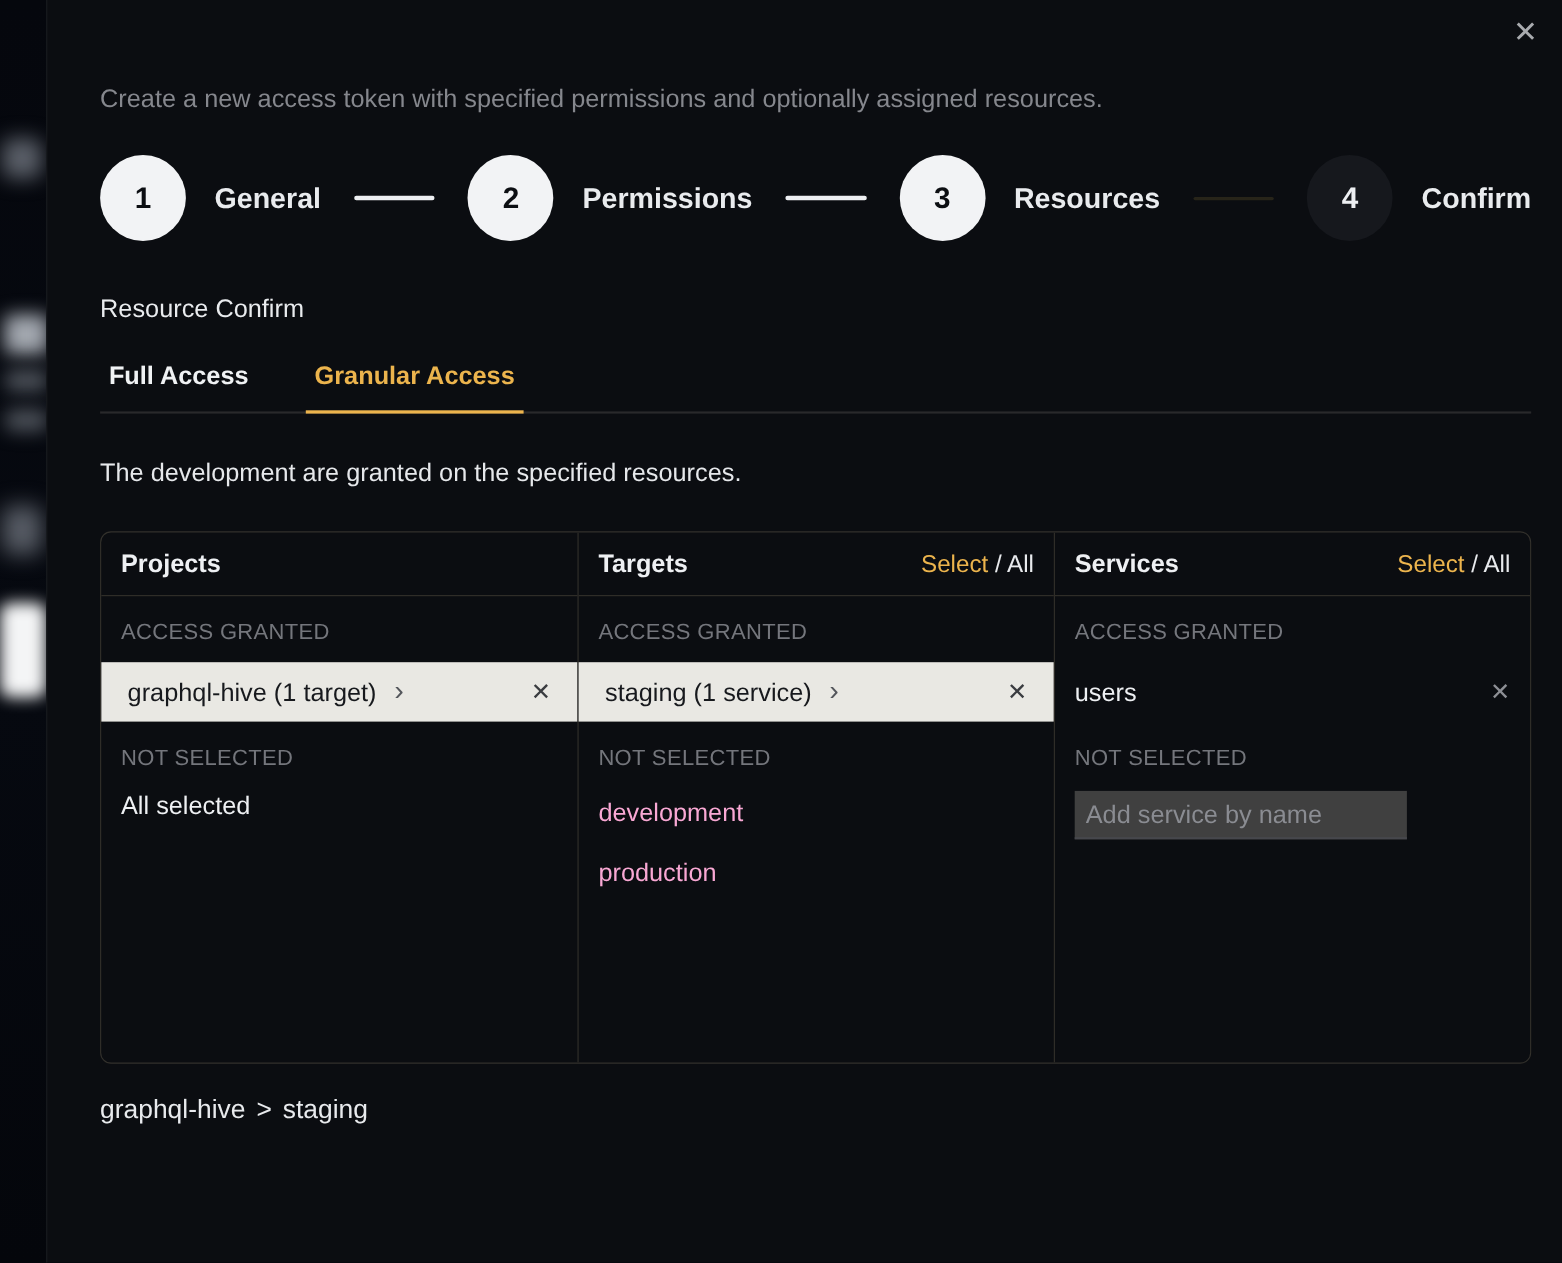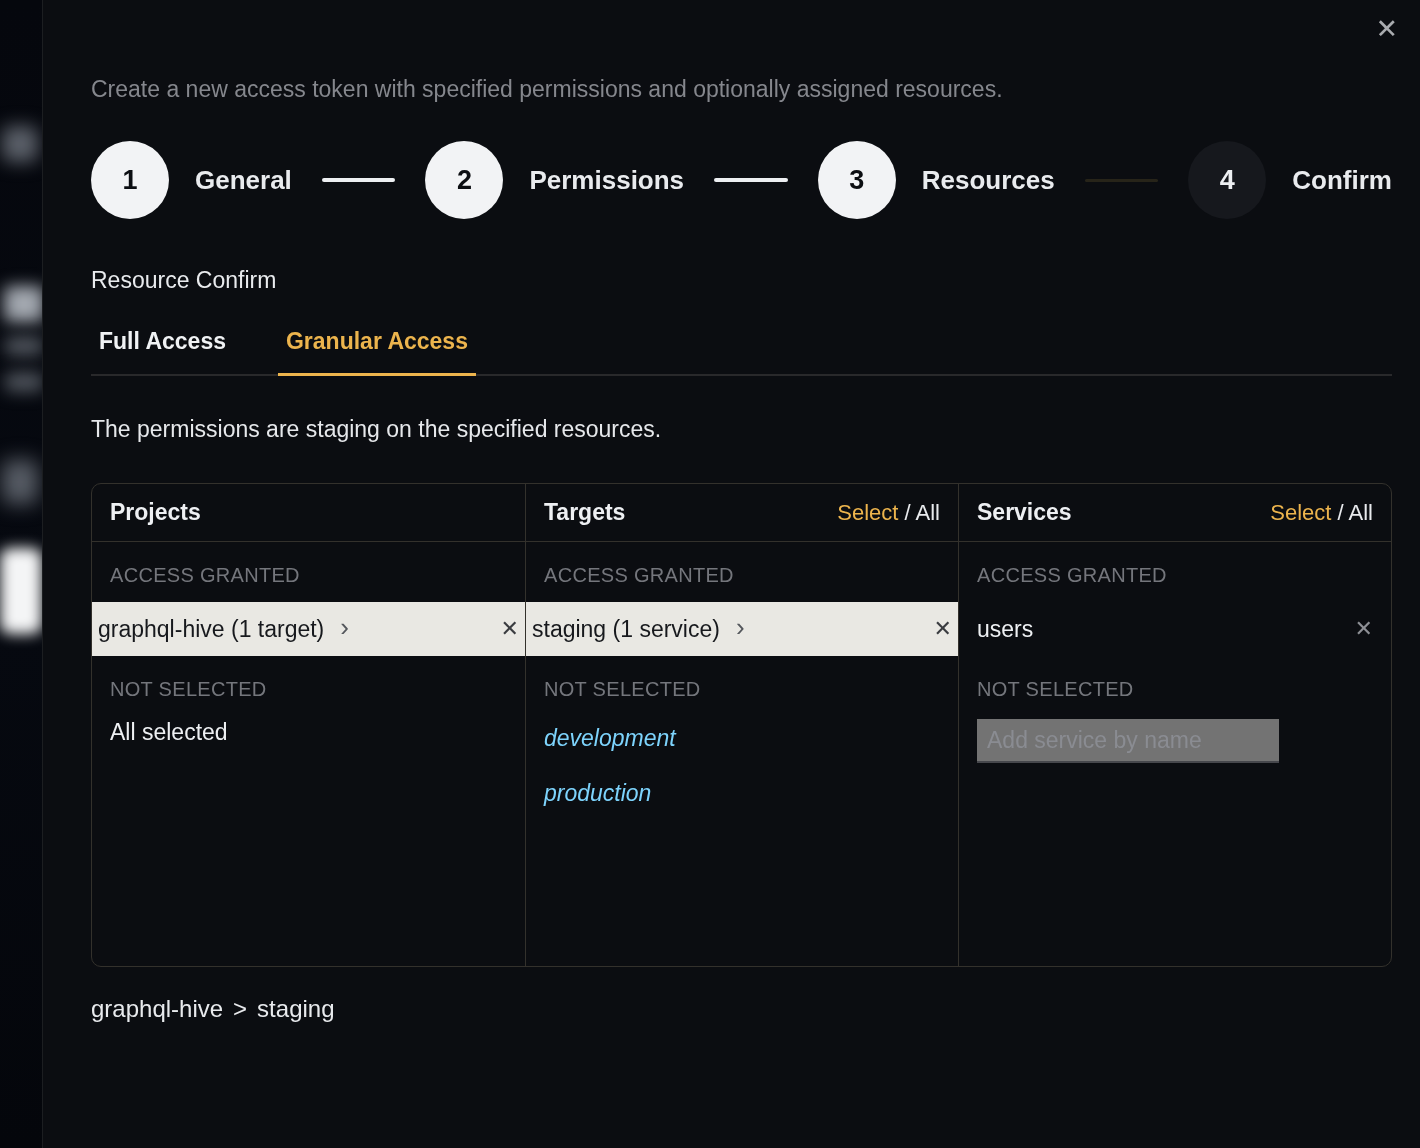--- a/index.html
+++ b/index.html
@@ -86,40 +86,40 @@
   .sel-col-title { font-size:23px; font-weight:700; color:#eef0f3; }
   .select-all { font-size:22px; color:#e8eaed; white-space:nowrap; }
   .select-all .link-select { color:#ecb44d; cursor:pointer; }
   .select-all .link-all { color:#e8eaed; cursor:pointer; }
   .sel-col-body { flex:1 1 auto; }
   .group-label {
     margin:22px 18px 0 18px; font-size:20px; color:#74767c; letter-spacing:.3px;
   }
   .row-highlight {
     margin-top:15px; height:54px; background:#e9e8e3; color:#17191d;
-    display:flex; align-items:center; padding:0 6px;
+    display:flex; align-items:center; padding:0 24px;
     font-size:23px; cursor:pointer;
   }
   .row-highlight .chev { margin-left:16px; color:#54575c; font-size:26px; line-height:1; transform:translateY(-2px); }
   .row-highlight .remove-x { margin-left:auto; color:#3a3c40; font-size:22px; cursor:pointer; }
   .row-plain {
     margin-top:15px; height:54px; color:#eef0f3;
     display:flex; align-items:center; padding:0 18px;
     font-size:23px;
     justify-content:flex-end;
   }
   .row-plain .remove-x { margin-left:auto; color:#8d8f95; font-size:22px; cursor:pointer; }
   .unselected-item {
-    padding:14px 18px; font-size:23px; color:#7dd3fc; cursor:pointer;font-style:italic;
+    padding:14px 18px; font-size:23px; color:#f9a8d4; cursor:pointer;
   }
   .unselected-item.first { margin-top:10px; }
   .info-item { margin-top:12px; padding:6px 18px; font-size:23px; color:#eef0f3; }
   .service-input {
     margin:18px 18px 0 18px; width:302px; height:44px;
-    background:#737373; border:none; border-bottom:2px solid #46474c;
+    background:#404040; border:none; border-bottom:2px solid #46474c;
     color:#e8eaed; font-size:23px; padding:0 10px;
     font-family:"Liberation Sans", sans-serif;
   }
   .service-input::placeholder { color:#8a8c92; opacity:1; }
 
   
   .breadcrumb { margin-top:28px; font-size:24px; color:#e8eaed; }
   .breadcrumb .crumb-sep { margin:0 10px; color:#e8eaed; }
 </style>
 </head>
@@ -162,21 +162,21 @@
     </div>
   </div>
 
   <div class="section-heading">Resource Confirm</div>
 
   <div class="tabs">
     <div class="tab">Full Access</div>
     <div class="tab active">Granular Access</div>
   </div>
 
-  <p class="granted-desc">The permissions are staging on the specified resources.</p>
+  <p class="granted-desc">The development are granted on the specified resources.</p>
 
   <div class="selector">
 
     <div class="sel-col">
       <div class="sel-col-header">
         <div class="sel-col-title">Projects</div>
       </div>
       <div class="sel-col-body">
         <div class="group-label">ACCESS GRANTED</div>
         <div class="row-highlight">

